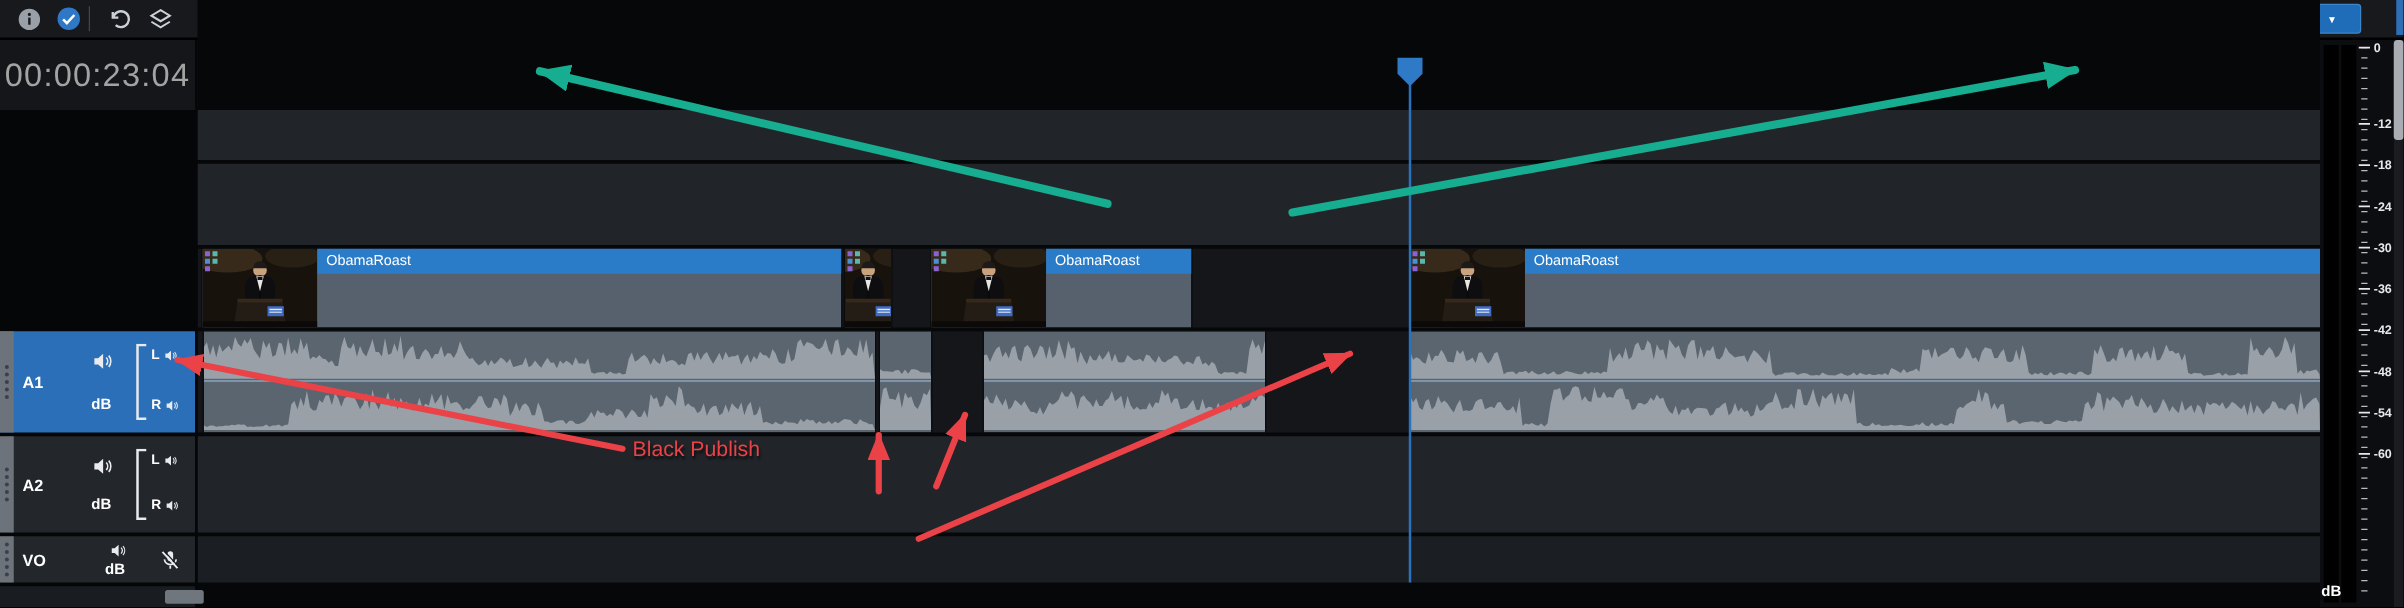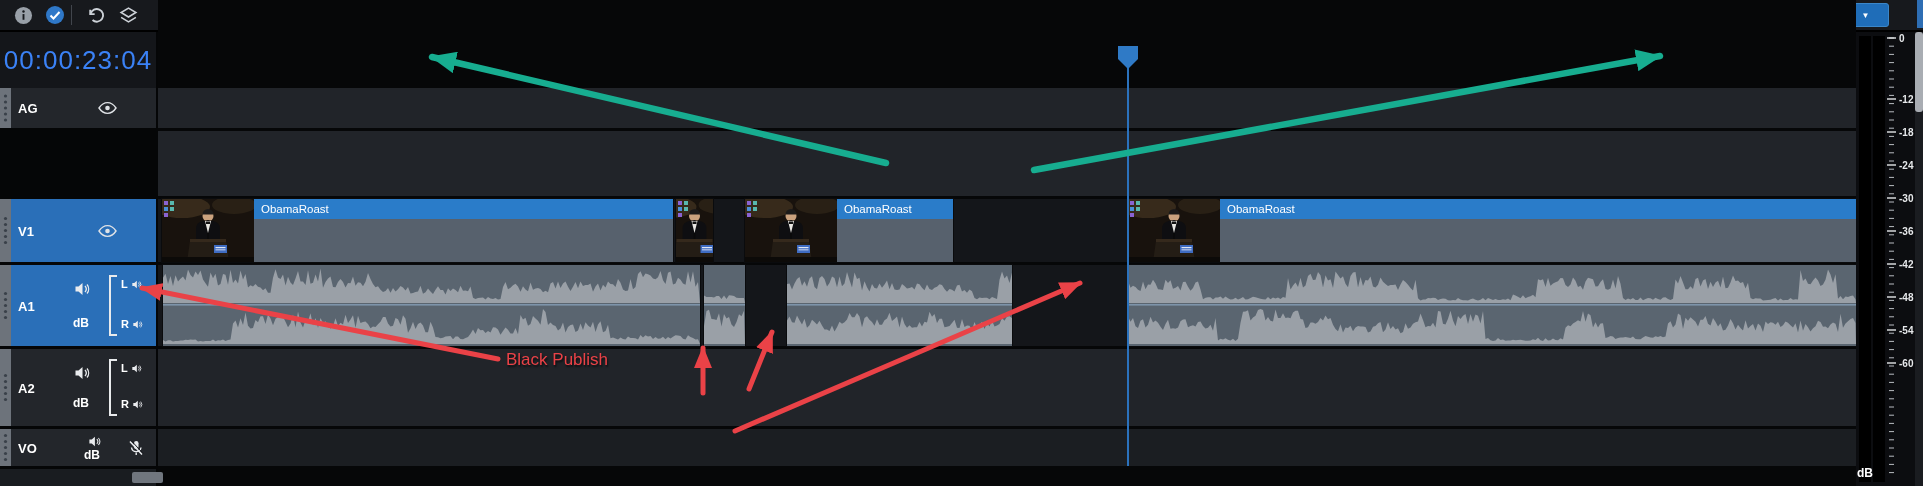--- a/index.html
+++ b/index.html
@@ -12,21 +12,21 @@
   .glyph{color:#ccd1d7;font-size:16px;line-height:1;}
   .slider-track{position:absolute;left:772px;top:13px;width:338px;height:3px;border-radius:2px;
      background:linear-gradient(to right,#2d74b8 0,#2d74b8 150px,#26425e 150px,#26425e 100%);}
   .slider-thumb{position:absolute;left:916px;top:8px;width:13px;height:13px;border-radius:50%;background:#2f7ec9;}
   .publish{position:absolute;left:1766px;top:3px;width:123px;height:24px;background:#1f6db8;border:1px solid #3b86c8;
      border-radius:3px;display:flex;align-items:center;justify-content:center;gap:7px;color:#fff;
      font-family:"Liberation Sans",sans-serif;font-size:13px;font-weight:bold;cursor:pointer;}
   .blue-sliver{position:absolute;right:0;top:0;width:6px;height:28px;background:#2e6eb4;}
   
   .timecode-box{position:absolute;left:0;top:32px;width:156px;height:56px;background:#14161a;
-     display:flex;align-items:center;justify-content:center;font-size:26px;letter-spacing:1px;color:#3b82f6;}
+     display:flex;align-items:center;justify-content:center;font-size:26px;letter-spacing:1px;color:#a3a3a3;}
   .ruler{position:absolute;left:158px;top:32px;width:1698px;height:56px;background:#15171a;overflow:hidden;cursor:pointer;}
   .tick{position:absolute;width:1px;background:#cfd3d8;top:42px;height:10px;}
   .tick.major{top:36px;height:16px;background:#e6e8ea;}
   .rlabel{position:absolute;top:22px;transform:translateX(-50%);font-size:12.5px;font-weight:bold;color:#fff;white-space:nowrap;}
   .chip{position:absolute;top:2px;height:16px;background:#2d7a6c;border-radius:2px;overflow:hidden;
      font-size:10.5px;letter-spacing:-0.2px;color:#f0f4f2;white-space:nowrap;line-height:16px;cursor:pointer;}
   .chip .txt{padding-left:13px;padding-right:3px;}
   .chip .tab{position:absolute;left:0;top:0;width:9px;height:20px;background:#51a08d;border-radius:2px;}
   .chip .tabR{position:absolute;right:0;top:0;width:9px;height:20px;background:#51a08d;border-radius:2px;}
   
@@ -247,48 +247,20 @@
         <div class="txt">I do apologize. I know I was a little late toni…</div>
       </div>
       <div class="chip" style="left:1500px;width:72px">
         <span class="tab"></span>
         <div class="txt">on CPT</div>
         <span class="tabR"></span>
       </div>
     </div>
 
   <div class="headers" id="headers">
-      <div class="hrow" style="top:88px;height:40px">
-        <div class="grip"><svg width="11" height="40">
-            <circle cx="5.5" cy="8" r="1.6" fill="#394049"></circle>
-            <circle cx="5.5" cy="14" r="1.6" fill="#394049"></circle>
-            <circle cx="5.5" cy="20" r="1.6" fill="#394049"></circle>
-            <circle cx="5.5" cy="26" r="1.6" fill="#394049"></circle>
-            <circle cx="5.5" cy="32" r="1.6" fill="#394049"></circle>
-          </svg></div>
-        <span class="tlabel">AG</span>
-        <div class="hicon" style="left:98px;top:13px"><svg width="19" height="14" viewBox="0 0 19 14">
-            <path d="M1 7C3.4 3.4 6.3 1.6 9.5 1.6S15.6 3.4 18 7c-2.4 3.6-5.3 5.4-8.5 5.4S3.4 10.6 1 7z" fill="none" stroke="#dfe2e6" stroke-width="1.4"></path>
-            <circle cx="9.5" cy="7" r="2.3" fill="#dfe2e6"></circle>
-          </svg></div>
-      </div>
-      <div class="hrow sel" style="top:199px;height:63px">
-        <div class="grip"><svg width="11" height="63">
-            <circle cx="5.5" cy="19.5" r="1.6" fill="#394049"></circle>
-            <circle cx="5.5" cy="25.5" r="1.6" fill="#394049"></circle>
-            <circle cx="5.5" cy="31.5" r="1.6" fill="#394049"></circle>
-            <circle cx="5.5" cy="37.5" r="1.6" fill="#394049"></circle>
-            <circle cx="5.5" cy="43.5" r="1.6" fill="#394049"></circle>
-          </svg></div>
-        <span class="tlabel">V1</span>
-        <div class="hicon" style="left:98px;top:24.5px"><svg width="19" height="14" viewBox="0 0 19 14">
-            <path d="M1 7C3.4 3.4 6.3 1.6 9.5 1.6S15.6 3.4 18 7c-2.4 3.6-5.3 5.4-8.5 5.4S3.4 10.6 1 7z" fill="none" stroke="#dfe2e6" stroke-width="1.4"></path>
-            <circle cx="9.5" cy="7" r="2.3" fill="#dfe2e6"></circle>
-          </svg></div>
-      </div>
       <div class="hrow sel" style="top:265px;height:81px">
         <div class="grip"><svg width="11" height="81">
             <circle cx="5.5" cy="28.5" r="1.6" fill="#394049"></circle>
             <circle cx="5.5" cy="34.5" r="1.6" fill="#394049"></circle>
             <circle cx="5.5" cy="40.5" r="1.6" fill="#394049"></circle>
             <circle cx="5.5" cy="46.5" r="1.6" fill="#394049"></circle>
             <circle cx="5.5" cy="52.5" r="1.6" fill="#394049"></circle>
           </svg></div>
         <span class="tlabel">A1</span>
         <div class="hicon" style="left:74px;top:17px"><svg width="16" height="14" viewBox="0 0 16 14">

